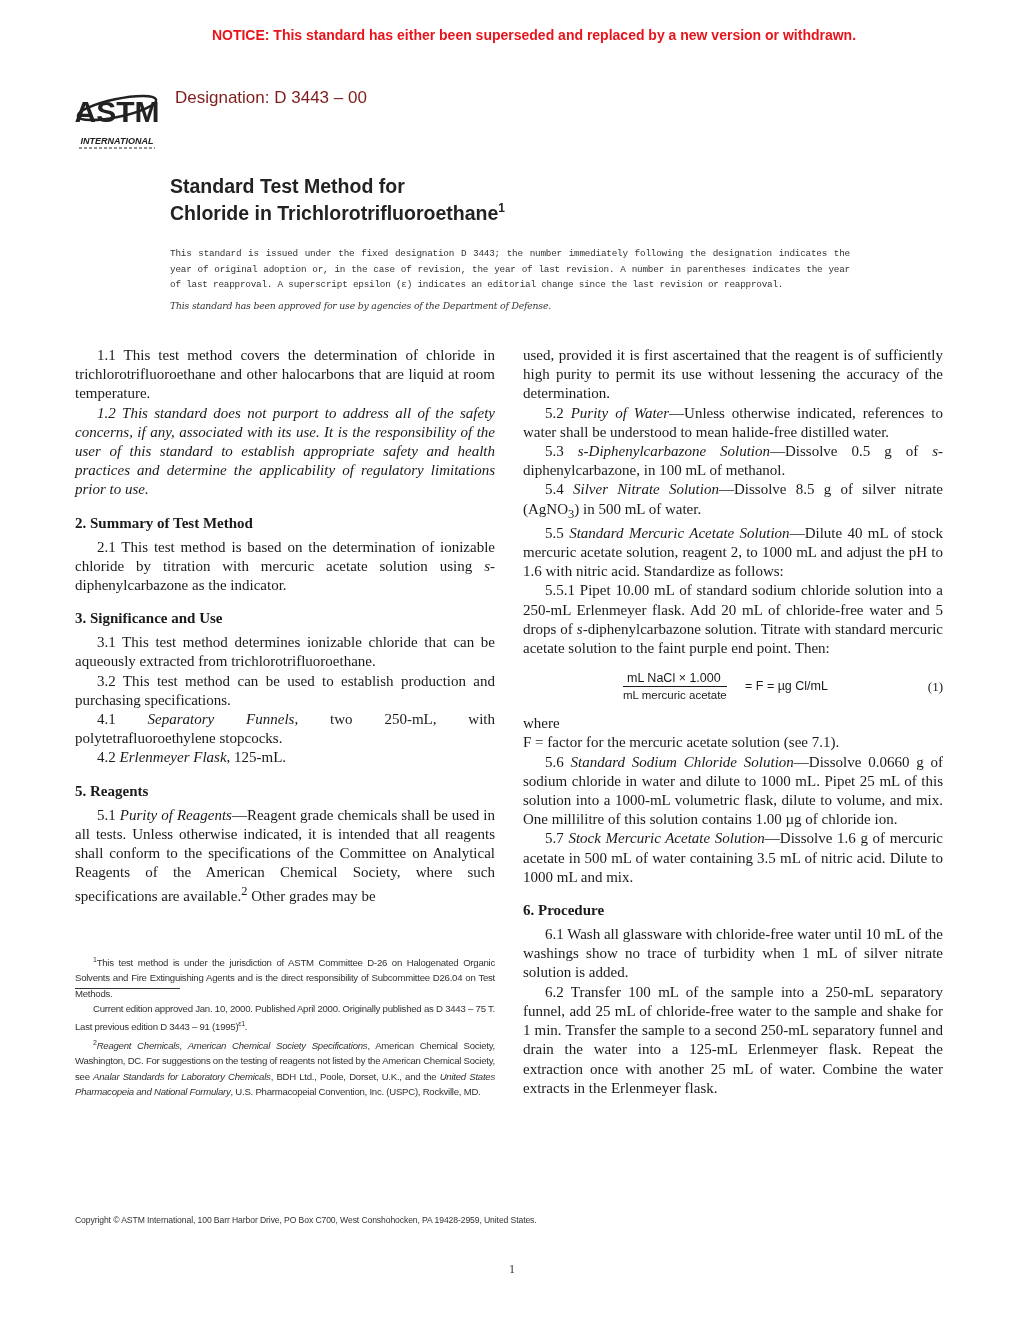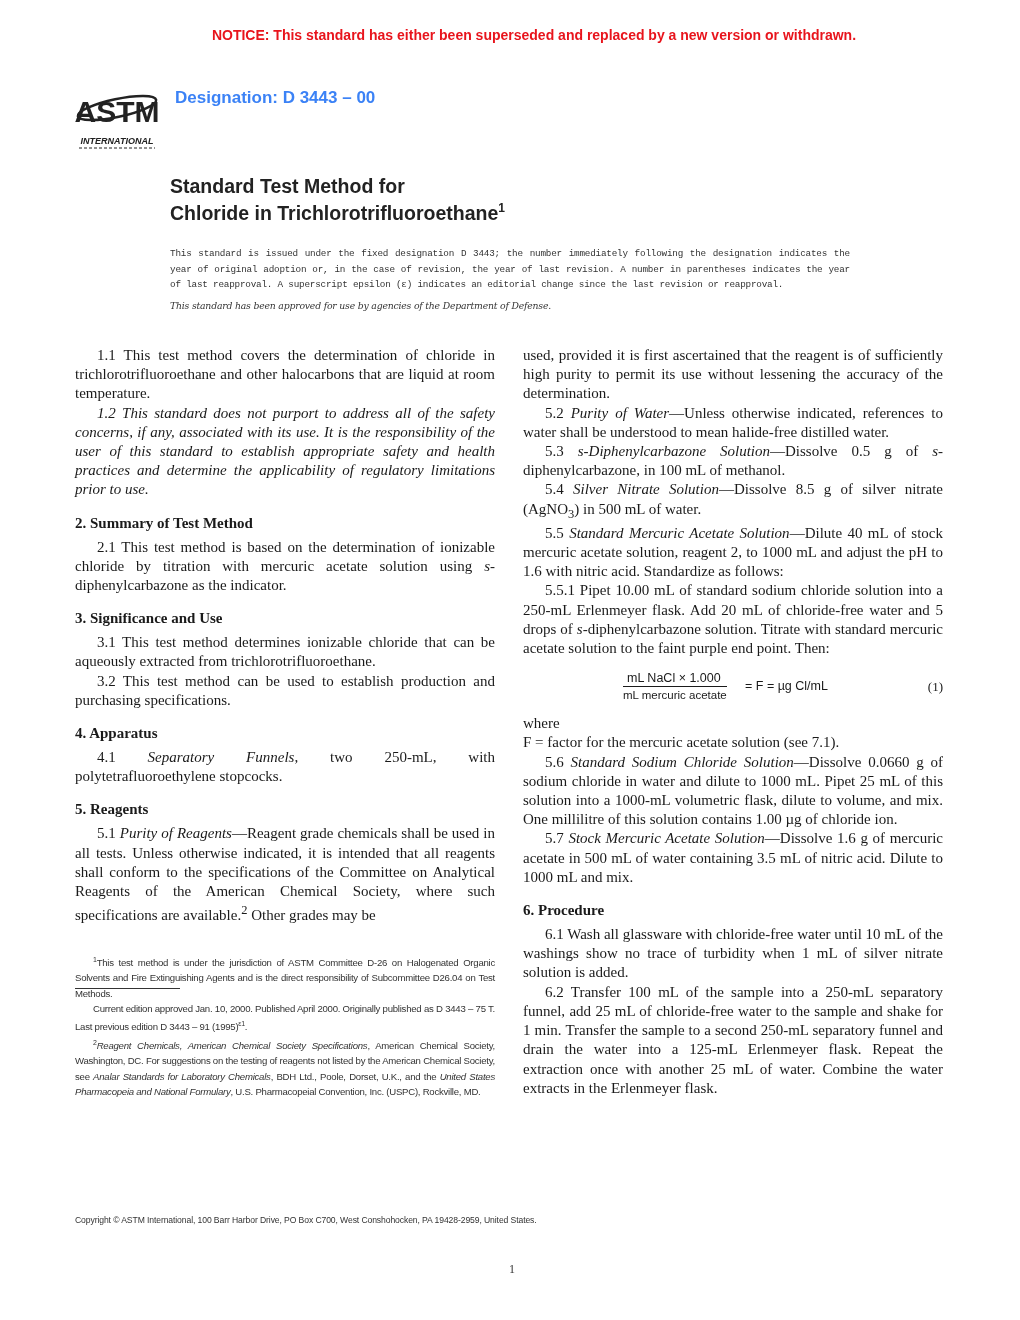--- a/index.html
+++ b/index.html
@@ -1,21 +1,21 @@
 <!DOCTYPE html>
 <html><head>
   <meta charset="utf-8">
   <style>
     html, body { margin: 0; padding: 0; background: #ffffff; }
     body { width: 1020px; height: 1320px; position: relative; overflow: hidden; color: #1a1a1a; }
     .notice { position: absolute; top: 27px; left: 0; width: 1020px; text-align: center; color: #e8141c;
       font-family: "Liberation Sans", sans-serif; font-weight: bold; font-size: 14px; line-height: 16px; padding-left: 24px; }
     .logo { position: absolute; left: 73px; top: 78px; width: 88px; height: 72px; }
     .designation { position: absolute; left: 175px; top: 88px; font-family: "Liberation Sans", sans-serif;
-      font-size: 17px; font-weight: bold; color: #3b82f6; }
+      font-size: 17px; font-weight: normal; color: #7f1d1d; }
     .title { position: absolute; left: 170px; top: 175px; font-family: "Liberation Sans", sans-serif;
       font-weight: bold; color: #222; font-size: 19.5px; line-height: 22px; }
     .title sup { font-size: 12px; }
     .preamble { position: absolute; left: 170px; top: 246px; width: 680px; font-family: Liberation Mono, monospace;
       font-size: 9.3px; line-height: 15.5px; color: #333; text-align: justify; letter-spacing: -0.2px; }
     .dod { position: absolute; left: 170px; top: 300px; font-family: "DejaVu Serif", serif; font-style: italic;
       font-size: 9.3px; color: #333; letter-spacing: -0.2px; }
     .col { position: absolute; width: 420px; font-family: "Liberation Serif", serif; font-size: 15px;
       line-height: 19.2px; color: #1a1a1a; }
     .col.left { left: 75px; top: 346px; }
@@ -69,22 +69,22 @@
   <p>1.1  This test method covers the determination of chloride in trichlorotrifluoroethane and other halocarbons that are liquid at room temperature.</p>
   <p class="it">1.2 This standard does not purport to address all of the safety concerns, if any, associated with its use. It is the responsibility of the user of this standard to establish appropriate safety and health practices and determine the applicability of regulatory limitations prior to use.</p>
 
   <h2>2.  Summary of Test Method</h2>
   <p><span>2.1  This test method is based on the determination of ionizable chloride by titration with mercuric acetate solution using </span><i>s</i><span>-diphenylcarbazone as the indicator.</span></p>
 
   <h2>3.  Significance and Use</h2>
   <p>3.1  This test method determines ionizable chloride that can be aqueously extracted from trichlorotrifluoroethane.</p>
   <p>3.2  This test method can be used to establish production and purchasing specifications.</p>
 
-  <h2>4.  Apparatus</h2>
   <p><span>4.1 </span><i>Separatory Funnels</i><span>, two 250-mL, with polytetrafluoroethylene stopcocks.</span></p>
+  <p><span>4.2 </span><i>Erlenmeyer Flask</i><span>, 125-mL.</span></p>
 
   <h2>5.  Reagents</h2>
   <p><span>5.1 </span><i>Purity of Reagents</i><span>—Reagent grade chemicals shall be used in all tests. Unless otherwise indicated, it is intended that all reagents shall conform to the specifications of the Committee on Analytical Reagents of the American Chemical Society, where such specifications are available.</span><sup>2</sup><span> Other grades may be</span></p>
 </div>
 
 <div class="fnrule"></div>
 <div class="footnotes">
   <p><sup>1</sup><span>This test method is under the jurisdiction of ASTM Committee D-26 on Halogenated Organic Solvents and Fire Extinguishing Agents and is the direct responsibility of Subcommittee D26.04 on Test Methods.</span></p>
   <p><span>Current edition approved Jan. 10, 2000. Published April 2000. Originally published as D 3443 – 75 T. Last previous edition D 3443 – 91 (1995)</span><sup>ε1</sup>.</p>
   <p><sup>2</sup><i>Reagent Chemicals, American Chemical Society Specifications</i><span>, American Chemical Society, Washington, DC. For suggestions on the testing of reagents not listed by the American Chemical Society, see </span><i>Analar Standards for Laboratory Chemicals</i><span>, BDH Ltd., Poole, Dorset, U.K., and the </span><i>United States Pharmacopeia and National Formulary</i><span>, U.S. Pharmacopeial Convention, Inc. (USPC), Rockville, MD.</span></p>

